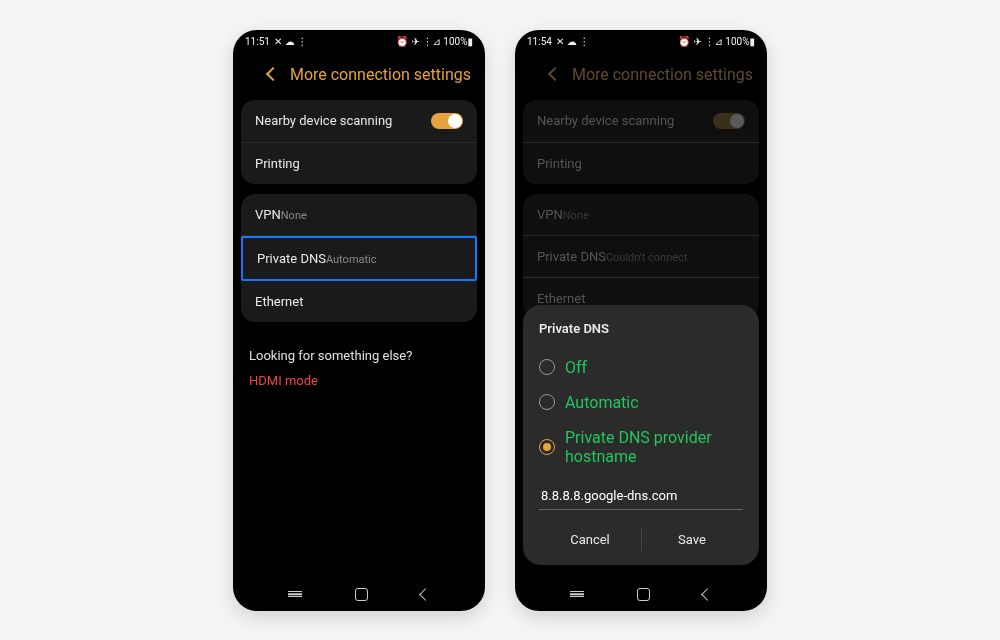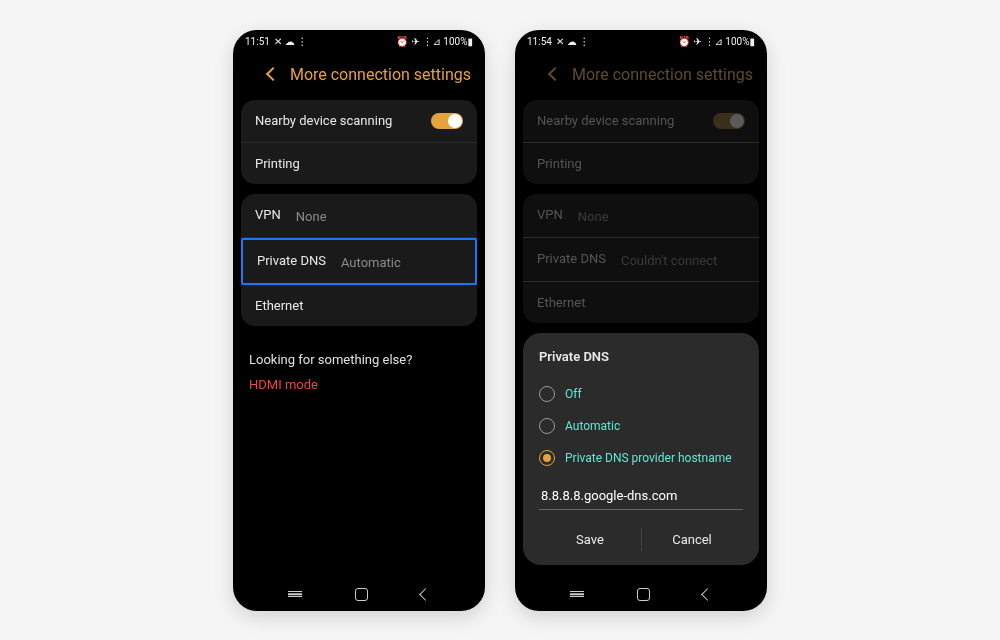--- a/index.html
+++ b/index.html
@@ -61,21 +61,21 @@
   }
   .row {
     padding: 13px 14px;
     border-bottom: 1px solid #2a2a2a;
     display: flex;
     justify-content: space-between;
     align-items: center;
   }
   .row:last-child { border-bottom: none; }
   .row .label { color: #e9e9e9; font-size: 13px; }
-  .row .sub { color: #8a8a8a; font-size: 13px; margin-top: 2px; margin-left: 15px; }
+  .row .sub { color: #8a8a8a; font-size: 11px; margin-top: 2px; }
   .row-col { display: flex; }
   .toggle {
     width: 32px;
     height: 16px;
     border-radius: 10px;
     position: relative;
   }
   .toggle.on {
     background: #e6a23c;
   }
@@ -144,21 +144,21 @@
   }
   .radio.selected { border-color: #e6a23c; }
   .radio.selected::after {
     content: "";
     position: absolute;
     left: 3px; top: 3px;
     width: 8px; height: 8px;
     background: #e6a23c;
     border-radius: 50%;
   }
-  .radio-label { font-size: 12px; color: #5eead4; }
+  .radio-label { font-size: 16px; color: #22c55e; }
   .dns-input {
     margin: 8px 0 4px;
     padding: 6px 2px;
     border-bottom: 1px solid #666;
     font-size: 13px;
     color: #fff;
   }
   .dialog-actions {
     display: flex;
     justify-content: space-around;
@@ -290,22 +290,22 @@
     <div class="radio-row">
       <div class="radio"></div>
       <span class="radio-label">Automatic</span>
     </div>
     <div class="radio-row">
       <div class="radio selected"></div>
       <span class="radio-label">Private DNS provider hostname</span>
     </div>
     <div class="dns-input">8.8.8.8.google-dns.com</div>
     <div class="dialog-actions">
+      <div class="dialog-btn">Cancel</div>
       <div class="dialog-btn">Save</div>
-      <div class="dialog-btn">Cancel</div>
     </div>
   </div>
 
   <div class="navbar">
     <div class="nav-recent"></div>
     <div class="nav-home"></div>
     <div class="nav-back"></div>
   </div>
 </div>
 

